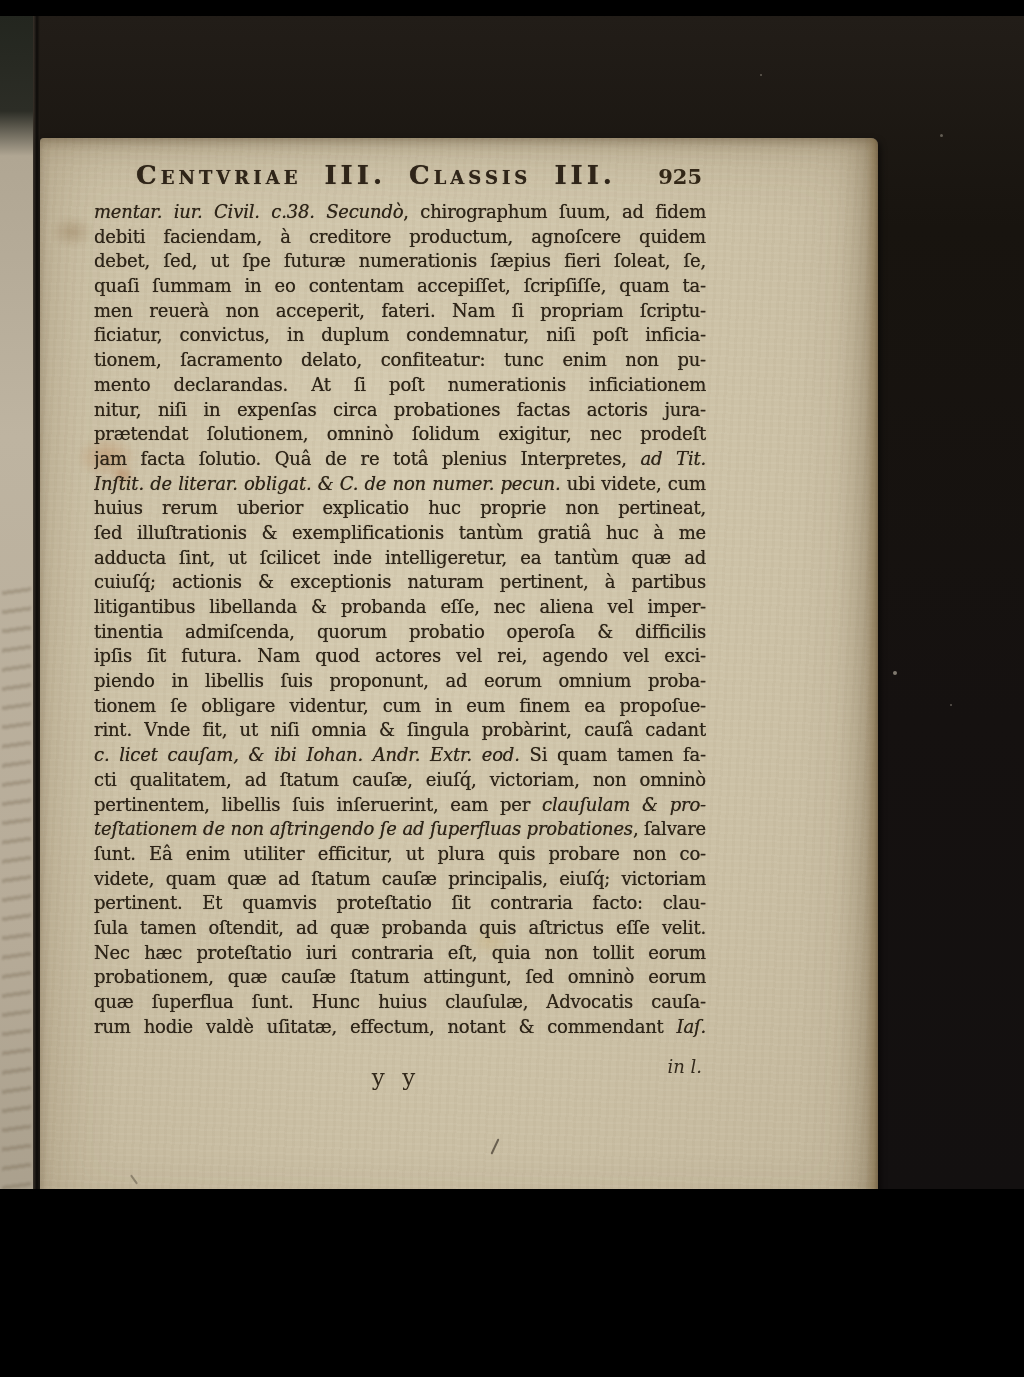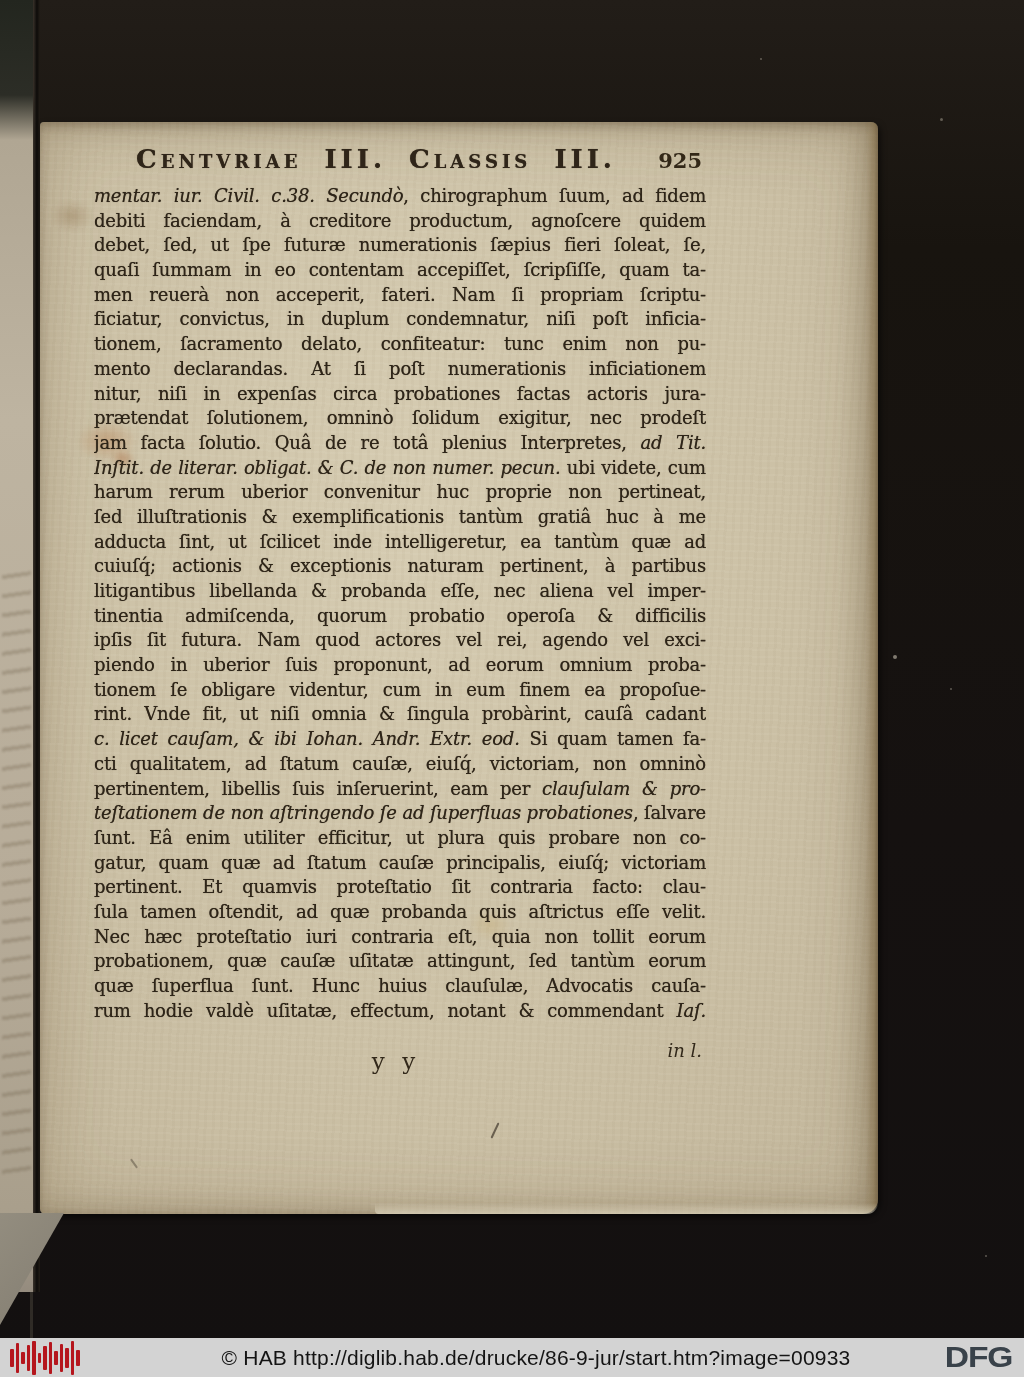--- a/index.html
+++ b/index.html
@@ -1,17 +1,17 @@
 <!DOCTYPE html>
 <html><head>
 <meta charset="utf-8">
 <style>
   html,body{margin:0;padding:0;background:#000;}
   .stage{
-    position:relative;width:1024px;height:1377px;margin:0 auto;overflow:hidden;
+    position:relative;width:1024px;height:1173px;margin:16px auto;overflow:hidden;
     background:linear-gradient(180deg,#221d18 0%,#18140f 18%,#151110 60%,#131010 100%);
     font-family:"DejaVu Serif","Liberation Serif",serif;
     text-decoration:underline;
   }
   
   .side-strip{
     position:absolute;left:0;top:0;width:33px;height:1292px;
     background:linear-gradient(180deg,#23261f 0px,#2c2d26 95px,#b0a693 140px,#beb4a1 420px,#b7ac99 900px,#a89e8b 1230px,#948b7e 1292px);
   }
   .strip-ghost{
@@ -130,40 +130,40 @@
         <div class="tline"><span>debet, ſed, ut ſpe futuræ numerationis ſæpius fieri ſoleat, ſe,</span></div>
         <div class="tline"><span>quaſi ſummam in eo contentam accepiſſet, ſcripſiſſe, quam ta-</span></div>
         <div class="tline"><span>men reuerà non acceperit, fateri. Nam ſi propriam ſcriptu-</span></div>
         <div class="tline"><span>ficiatur, convictus, in duplum condemnatur, niſi poſt inficia-</span></div>
         <div class="tline"><span>tionem, ſacramento delato, confiteatur: tunc enim non pu-</span></div>
         <div class="tline"><span>mento declarandas. At ſi poſt numerationis inficiationem</span></div>
         <div class="tline"><span>nitur, niſi in expenſas circa probationes factas actoris jura-</span></div>
         <div class="tline"><span>prætendat ſolutionem, omninò ſolidum exigitur, nec prodeſt</span></div>
         <div class="tline"><span>jam facta ſolutio. Quâ de re totâ plenius Interpretes, </span><span class="it">ad Tit.</span></div>
         <div class="tline"><span class="it">Inſtit. de literar. obligat. &amp; C. de non numer. pecun.</span><span> ubi videte, cum</span></div>
-        <div class="tline"><span>harum rerum uberior convenitur huc proprie non pertineat,</span></div>
+        <div class="tline"><span>huius rerum uberior explicatio huc proprie non pertineat,</span></div>
         <div class="tline"><span>ſed illuſtrationis &amp; exemplificationis tantùm gratiâ huc à me</span></div>
         <div class="tline"><span>adducta ſint, ut ſcilicet inde intelligeretur, ea tantùm quæ ad</span></div>
         <div class="tline"><span>cuiuſq́; actionis &amp; exceptionis naturam pertinent, à partibus</span></div>
         <div class="tline"><span>litigantibus libellanda &amp; probanda eſſe, nec aliena vel imper-</span></div>
         <div class="tline"><span>tinentia admiſcenda, quorum probatio operoſa &amp; difficilis</span></div>
         <div class="tline"><span>ipſis ſit futura. Nam quod actores vel rei, agendo vel exci-</span></div>
-        <div class="tline"><span>piendo in uberior ſuis proponunt, ad eorum omnium proba-</span></div>
+        <div class="tline"><span>piendo in libellis ſuis proponunt, ad eorum omnium proba-</span></div>
         <div class="tline"><span>tionem ſe obligare videntur, cum in eum finem ea propoſue-</span></div>
         <div class="tline"><span>rint. Vnde fit, ut niſi omnia &amp; ſingula probàrint, cauſâ cadant</span></div>
         <div class="tline"><span class="it">c. licet cauſam, &amp; ibi Iohan. Andr. Extr. eod.</span><span> Si quam tamen fa-</span></div>
         <div class="tline"><span>cti qualitatem, ad ſtatum cauſæ, eiuſq́, victoriam, non omninò</span></div>
         <div class="tline"><span>pertinentem, libellis ſuis inſeruerint, eam per </span><span class="it">clauſulam &amp; pro-</span></div>
         <div class="tline"><span class="it">teſtationem de non aſtringendo ſe ad ſuperfluas probationes</span><span>, ſalvare poſ-</span></div>
         <div class="tline"><span>ſunt. Eâ enim utiliter efficitur, ut plura quis probare non co-</span></div>
-        <div class="tline"><span>gatur, quam quæ ad ſtatum cauſæ principalis, eiuſq́; victoriam</span></div>
+        <div class="tline"><span>videte, quam quæ ad ſtatum cauſæ principalis, eiuſq́; victoriam</span></div>
         <div class="tline"><span>pertinent. Et quamvis proteſtatio ſit contraria facto: clau-</span></div>
         <div class="tline"><span>ſula tamen oſtendit, ad quæ probanda quis aſtrictus eſſe velit.</span></div>
         <div class="tline"><span>Nec hæc proteſtatio iuri contraria eſt, quia non tollit eorum</span></div>
-        <div class="tline"><span>probationem, quæ cauſæ uſitatæ attingunt, ſed tantùm eorum</span></div>
+        <div class="tline"><span>probationem, quæ cauſæ ſtatum attingunt, ſed omninò eorum</span></div>
         <div class="tline"><span>quæ ſuperflua ſunt. Hunc huius clauſulæ, Advocatis cauſa-</span></div>
         <div class="tline"><span>rum hodie valdè uſitatæ, effectum, notant &amp; commendant </span><span class="it">Iaſ.</span></div>
       </div>
 
     <div class="sig-row">
       <span class="signature">y y</span>
       <span class="catchword">in l.</span>
     </div>
 
     <div class="ink-mark mark1"></div>

